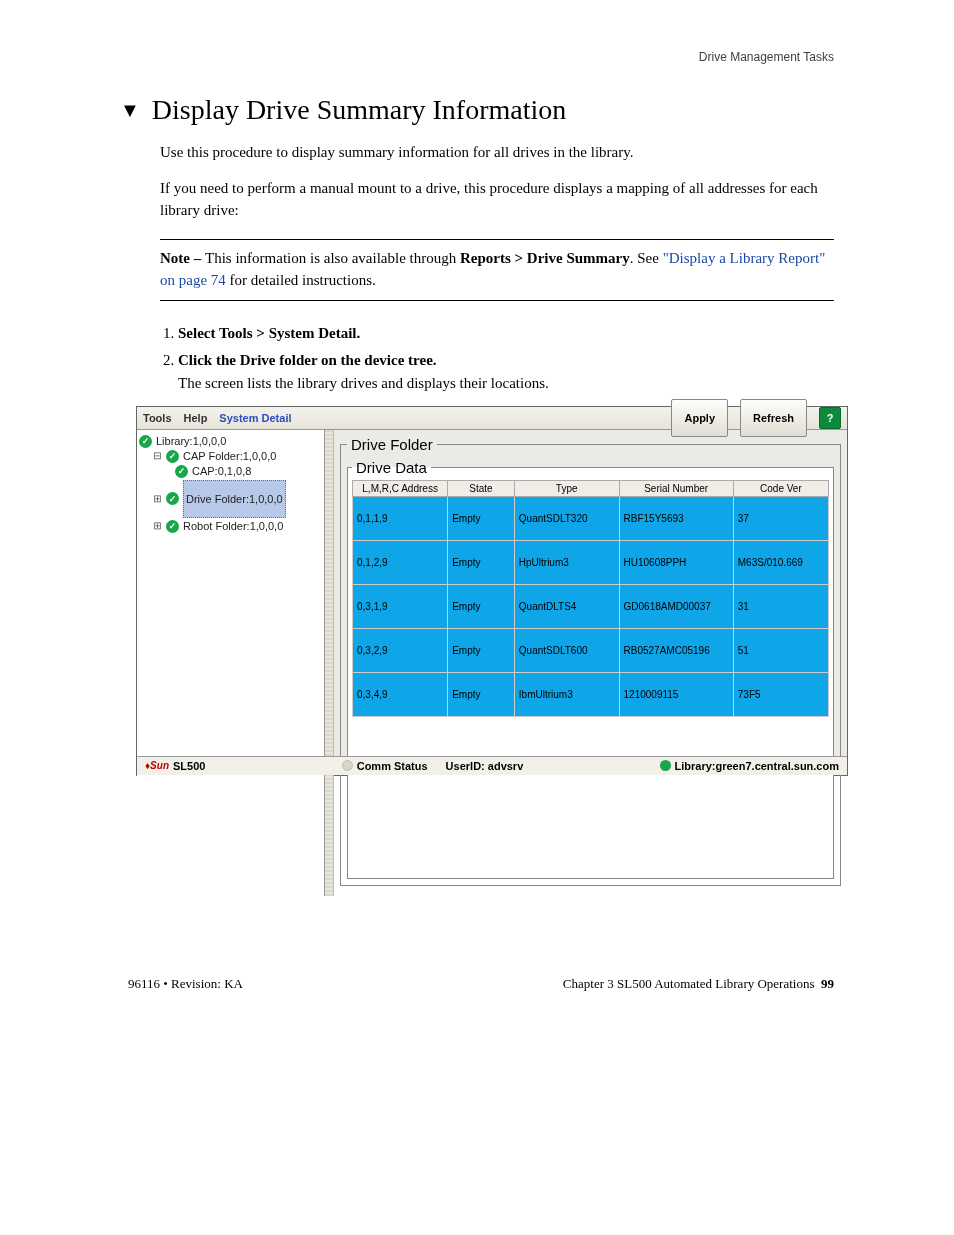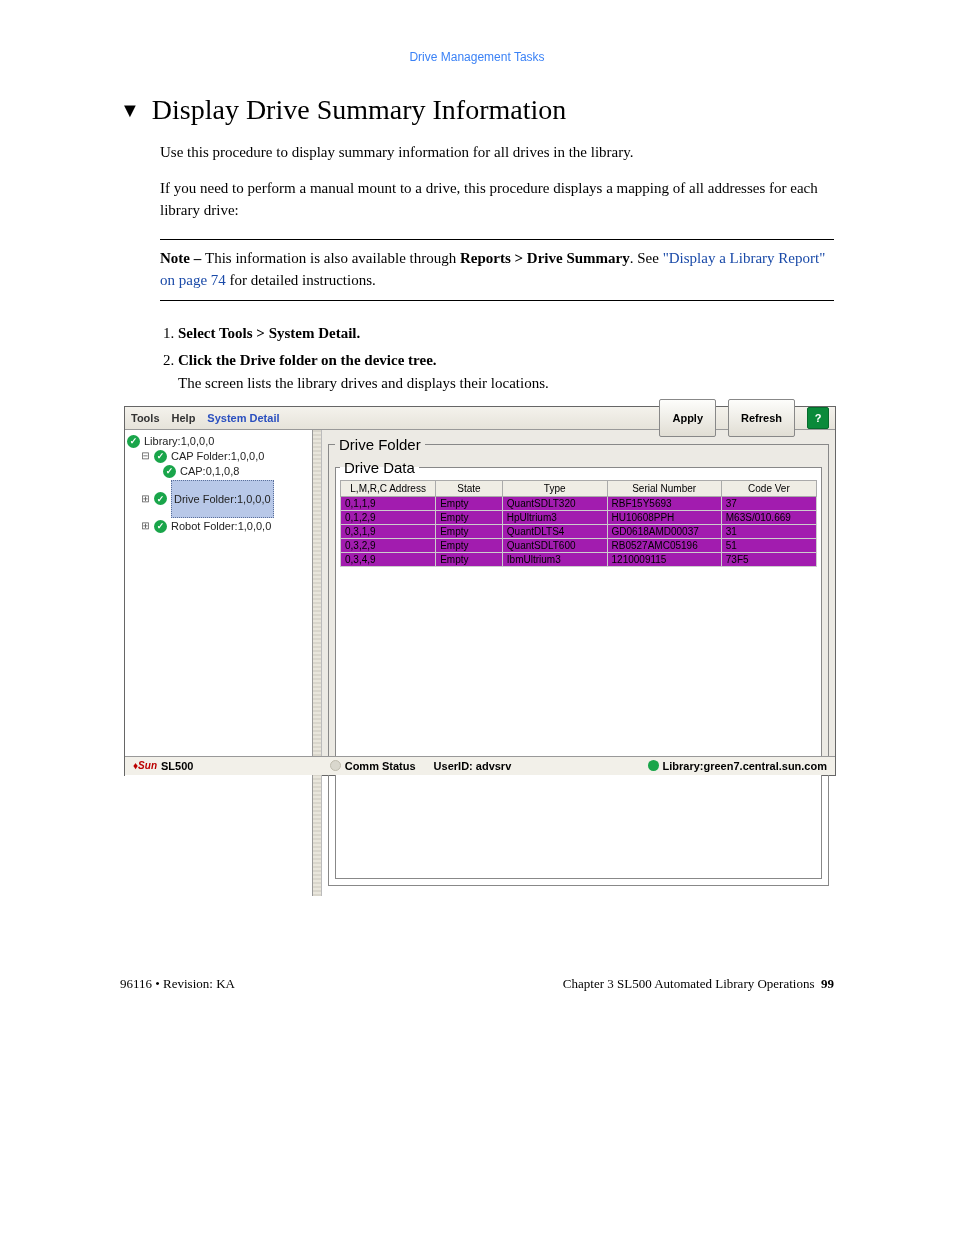--- a/index.html
+++ b/index.html
@@ -9,24 +9,24 @@
     background: #fff;
     color: #000;
     width: 954px;
   }
   .page {
     padding: 50px 120px 40px 120px;
     position: relative;
     box-sizing: border-box;
   }
   .running-head {
-    text-align: center;
+    text-align: right;
     font-family: Arial, Helvetica, sans-serif;
     font-size: 12px;
-    color: #3b82f6;
+    color: #404040;
     margin-bottom: 30px;
   }
   h1.title {
     font-family: Georgia, 'Times New Roman', serif;
     font-weight: normal;
     font-size: 28px;
     margin: 10px 0 16px 0;
     display: flex;
     align-items: center;
     gap: 12px;
@@ -56,21 +56,21 @@
     font-size: 15px;
   }
   ol.steps li { margin-bottom: 10px; }
   ol.steps li .step-head { font-weight: bold; }
   ol.steps li .step-body { font-weight: normal; display: block; margin-top: 6px; }
 
   
   .app {
     width: 712px;
     height: 370px;
-    margin-left: 4px;
+    margin-left: 16px;
     border: 1px solid #666;
     font-family: Arial, Helvetica, sans-serif;
     font-size: 11px;
     background: #eceae4;
     position: relative;
     box-sizing: border-box;
   }
   .toolbar {
     height: 22px;
     background: linear-gradient(#f4f2ec,#e6e3da);
@@ -171,22 +171,22 @@
   }
   table.drive-table th {
     background: #efede5;
     border: 1px solid #aaa;
     padding: 2px 4px;
     font-weight: normal;
     text-align: center;
   }
   table.drive-table td {
     border: 1px solid #ccc;
-    padding: 1px 4px;
-    background: #a21caf;
+    padding: 16px 4px;
+    background: #0ea5e9;
     overflow: hidden;
     white-space: nowrap;
   }
   .statusbar {
     position: absolute;
     left: 0; right: 0; bottom: 0;
     height: 18px;
     border-top: 1px solid #999;
     background: #f2f0e9;
     display: flex;
@@ -209,20 +209,21 @@
     width: 9px; height: 9px; border-radius: 50%;
     background: #d9d7cd; border:1px solid #bfbcae; display: inline-block;
   }
 
   .footer {
     display: flex;
     justify-content: space-between;
     font-family: Georgia, 'Times New Roman', serif;
     font-size: 13px;
     margin-top: 200px;
+    margin-left: 8px;
   }
   .footer .right b { font-weight: bold; }
 </style>
 </head>
 <body>
 
 <div class="page">
 
   <div class="running-head">Drive Management Tasks</div>
 

